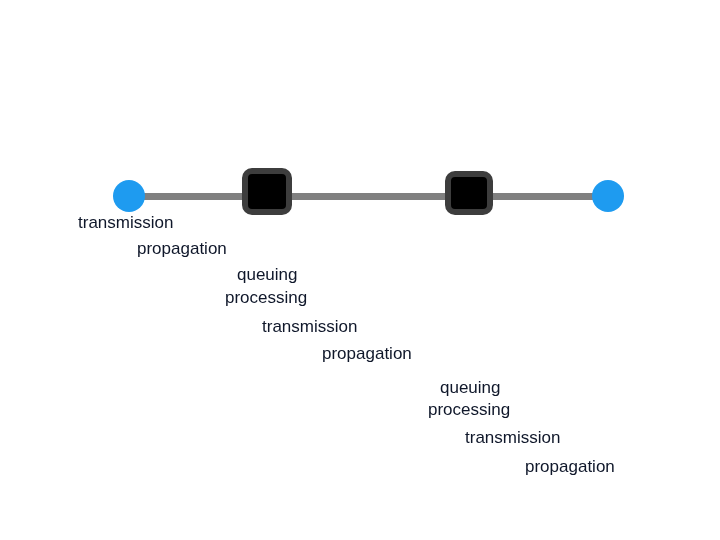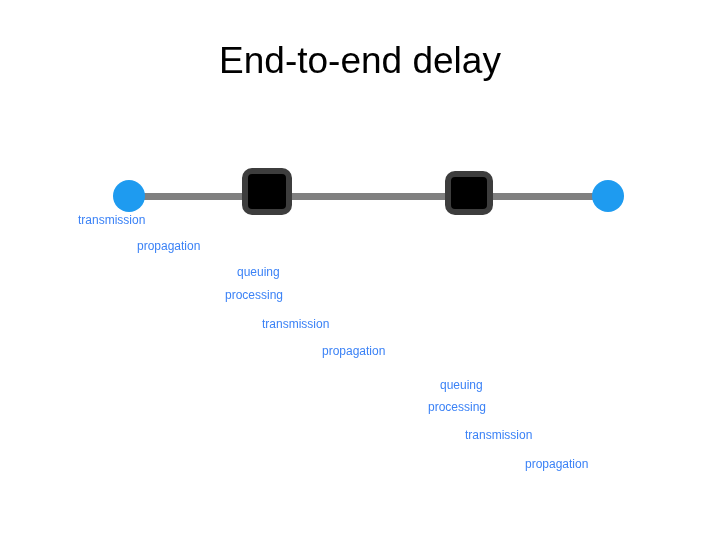--- a/index.html
+++ b/index.html
@@ -48,42 +48,41 @@
     position: absolute;
     background: #000000;
     border: 6px solid #3d3d3d;
     border-radius: 10px;
     box-sizing: border-box;
   }
   .router-1 { left: 242px; top: 168px; width: 50px; height: 47px; }
   .router-2 { left: 445px; top: 171px; width: 48px; height: 44px; }
   .delay-label {
     position: absolute;
-    font-size: 12px;
-    color: #3b82f6;
+    font-size: 17px;
+    color: #0f172a;
     white-space: nowrap;
     line-height: 1;
   }
   .dl-0 { left: 78px;  top: 214px; }
   .dl-1 { left: 137px; top: 240px; }
   .dl-2 { left: 237px; top: 266px; }
   .dl-3 { left: 225px; top: 289px; }
   .dl-4 { left: 262px; top: 318px; }
   .dl-5 { left: 322px; top: 345px; }
   .dl-6 { left: 440px; top: 379px; }
   .dl-7 { left: 428px; top: 401px; }
   .dl-8 { left: 465px; top: 429px; }
   .dl-9 { left: 525px; top: 458px; }
 </style>
 </head>
 <body>
 
 <div class="slide">
 
-  <div class="slide-title">End-to-end delay</div>
 
   <div class="link-line"></div>
 
   <div class="host-node host-left"></div>
   <div class="router-node router-1"></div>
   <div class="router-node router-2"></div>
   <div class="host-node host-right"></div>
 
   <div class="delay-label dl-0">transmission</div>
   <div class="delay-label dl-1">propagation</div>

